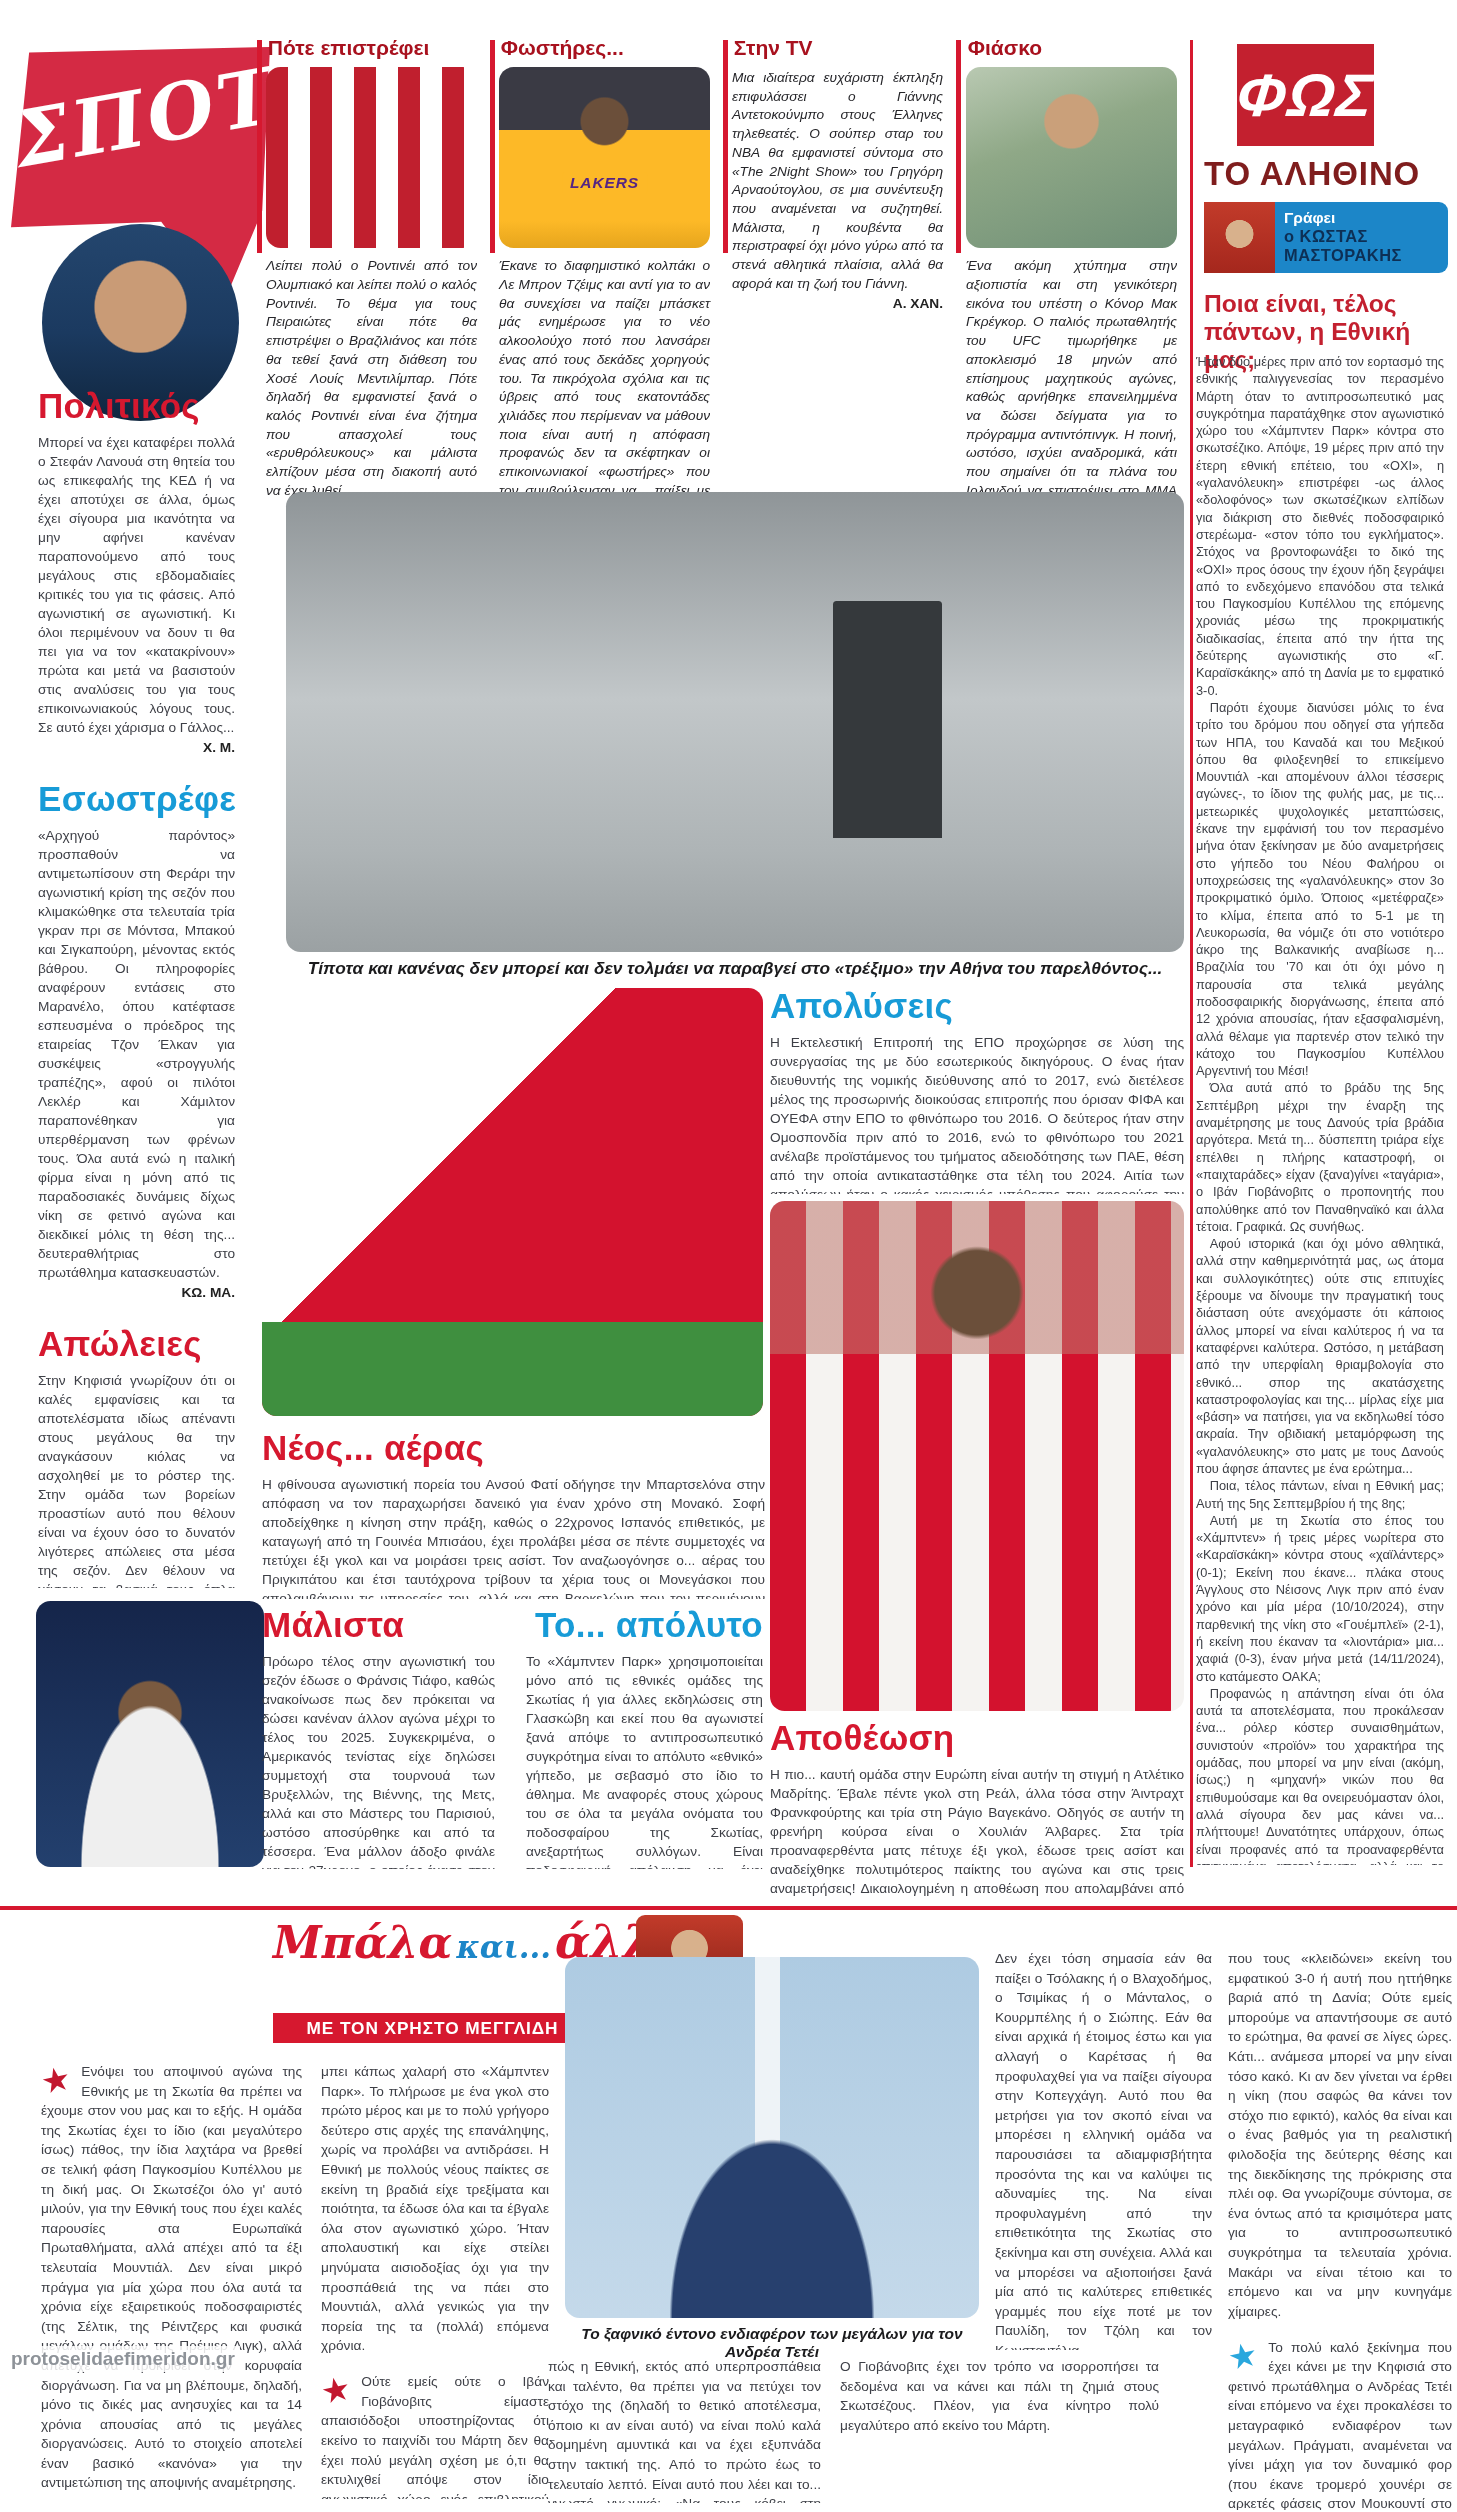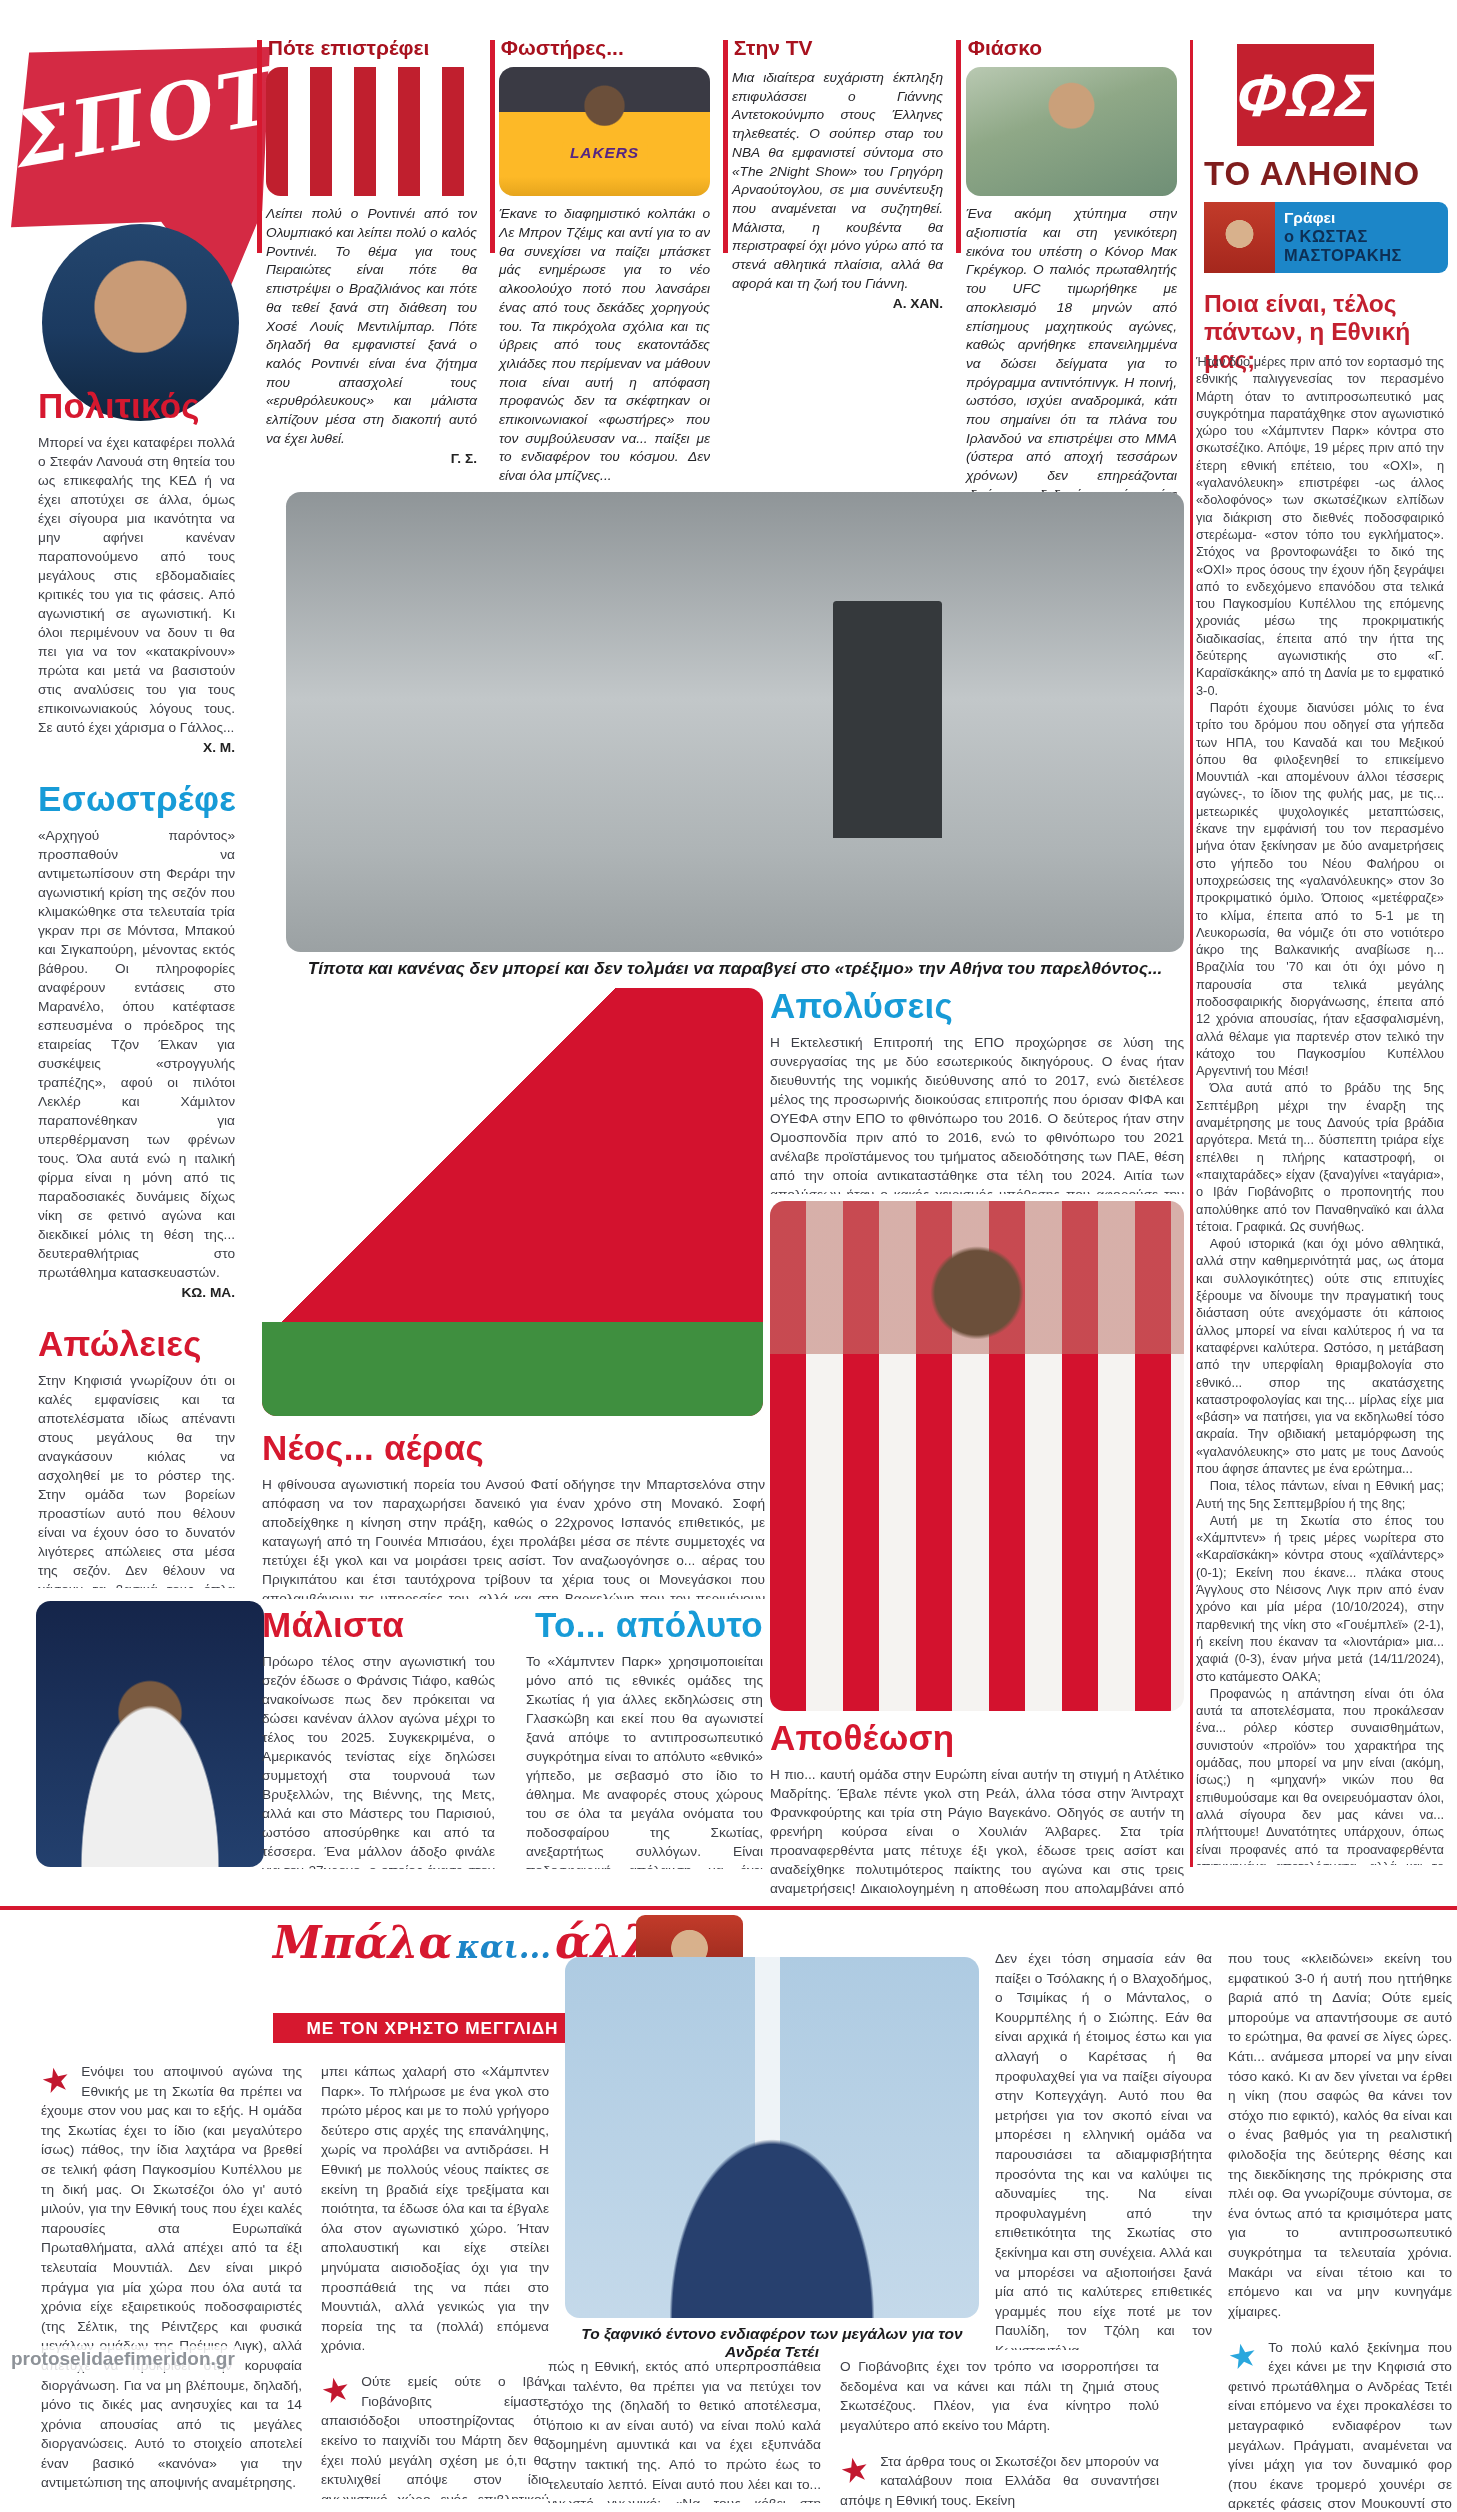--- a/index.html
+++ b/index.html
@@ -18,21 +18,21 @@
   .sp-logo-text{display:block;transform:rotate(-10deg);color:#fff;font-weight:bold;font-style:italic;
                 font-size:77px;letter-spacing:3.6px;text-align:center;padding-top:25.5px;
                 font-family:"DejaVu Serif",serif;}
   .portrait{border-radius:50%;background:
      radial-gradient(circle at 50% 42%,#c99b76 0 30%,rgba(0,0,0,0) 31%),
      linear-gradient(180deg,#24466e 0%,#1b3a60 55%,#10263f 100%);}
   
   .card{width:211px;}
   .card-rule{width:4.6px;background:#d6182f;}
   .card-label{color:#a8111e;font-weight:bold;font-size:21px;margin:0 0 7.3px 1.8px;}
-  .card-photo{width:211px;height:129px;}
+  .card-photo{width:211px;height:181px;}
   .card-body{font-style:italic;font-size:13.7px;line-height:18.7px;text-align:justify;color:#26262a;margin-top:9px;}
   .jersey{position:absolute;left:50%;top:58%;transform:translateX(-50%);font-weight:bold;font-style:italic;
           font-size:15.5px;padding:1.8px 8.2px;border-radius:3.6px;letter-spacing:0.9px;}
   .jersey.lakers{background:#fdb927;color:#552583;}
   .jersey.hellas{background:#2d6fb8;color:#ffffff;border:0.9px solid #fff;}
   
   .fos-rule{width:2.7px;background:#d6182f;}
   .fos-logo{background:#c3202f;display:flex;align-items:center;justify-content:center;}
   .fos-logo span{color:#fff;font-weight:bold;font-style:italic;font-size:60px;letter-spacing:1.8px;transform:skewX(-6deg);}
   .fos-sub{color:#7f1d1d;font-weight:bold;font-size:33px;letter-spacing:0.9px;}
@@ -245,21 +245,20 @@
   <div class="abs bcol" style="left:548px;top:2357px;width:273px;height:146px;overflow:hidden;">
     <p>πώς η Εθνική, εκτός από υπερπροσπάθεια και ταλέντο, θα πρέπει για να πετύχει τον στόχο της (δηλαδή το θετικό αποτέλεσμα, όποιο κι αν είναι αυτό) να είναι πολύ καλά δομημένη αμυντικά και να έχει εξυπνάδα στην τακτική της. Από το πρώτο έως το τελευταίο λεπτό. Είναι αυτό που λέει και το... γνωστό γνωμικό: «Να τους κόβει στη Γλασκώβη»!</p>
   </div>
 
   <div class="abs bcol" style="left:995px;top:1949px;width:217px;height:401px;overflow:hidden;">
     <p>Δεν έχει τόση σημασία εάν θα παίξει ο Τσόλακης ή ο Βλαχοδήμος, ο Τσιμίκας ή ο Μάνταλος, ο Κουρμπέλης ή ο Σιώπης. Εάν θα είναι αρχικά ή έτοιμος έστω και για αλλαγή ο Καρέτσας ή θα προφυλαχθεί για να παίξει σίγουρα στην Κοπεγχάγη. Αυτό που θα μετρήσει για τον σκοπό είναι να μπορέσει η ελληνική ομάδα να παρουσιάσει τα αδιαμφισβήτητα προσόντα της και να καλύψει τις αδυναμίες της. Να είναι προφυλαγμένη από την επιθετικότητα της Σκωτίας στο ξεκίνημα και στη συνέχεια. Αλλά και να μπορέσει να αξιοποιήσει ξανά μία από τις καλύτερες επιθετικές γραμμές που είχε ποτέ με τον Παυλίδη, τον Τζόλη και τον Κωνσταντέλια.</p>
   </div>
 
   <div class="abs bcol" style="left:840px;top:2357px;width:319px;height:153px;overflow:hidden;">
     <p>Ο Γιοβάνοβιτς έχει τον τρόπο να ισορροπήσει τα δεδομένα και να κάνει και πάλι τη ζημιά στους Σκωτσέζους. Πλέον, για ένα κίνητρο πολύ μεγαλύτερο από εκείνο του Μάρτη.</p>
-    <p><span class="star red"></span><span>Στα άρθρα τους οι Σκωτσέζοι δεν μπορούν να καταλάβουν ποια Ελλάδα θα συναντήσει απόψε η Εθνική τους. Εκείνη</span></p>
   </div>
 
   <div class="abs bcol" style="left:1228px;top:1949px;width:224px;height:561px;overflow:hidden;">
     <p>που τους «κλειδώνει» εκείνη του εμφατικού 3-0 ή αυτή που ηττήθηκε βαριά από τη Δανία; Ούτε εμείς μπορούμε να απαντήσουμε σε αυτό το ερώτημα, θα φανεί σε λίγες ώρες. Κάτι... ανάμεσα μπορεί να μην είναι τόσο κακό. Κι αν δεν γίνεται να έρθει η νίκη (που σαφώς θα κάνει τον στόχο πιο εφικτό), καλός θα είναι και ο ένας βαθμός για τη ρεαλιστική φιλοδοξία της δεύτερης θέσης και της διεκδίκησης της πρόκρισης στα πλέι οφ. Θα γνωρίζουμε σύντομα, σε ένα όντως από τα κρισιμότερα ματς για το αντιπροσωπευτικό συγκρότημα τα τελευταία χρόνια. Μακάρι να είναι τέτοιο και το επόμενο και να μην κυνηγάμε χίμαιρες.</p>
     <p><span class="star blue"></span><span>Το πολύ καλό ξεκίνημα που έχει κάνει με την Κηφισιά στο φετινό πρωτάθλημα ο Ανδρέας Τετέι είναι επόμενο να έχει προκαλέσει το μεταγραφικό ενδιαφέρον των μεγάλων. Πράγματι, αναμένεται να γίνει μάχη για τον δυναμικό φορ (που έκανε τρομερό χουνέρι σε αρκετές φάσεις στον Μουκουντί στο πρόσφατο παιχνίδι με την ΑΕΚ), μόνο που αυτό είναι κάτι που δεν τιμά τα τμήματα σκάουτινγκ όλων των ομάδων. Κυρίως αυτών που τώρα ανακάλυψαν έναν ποδοσφαιριστή, ο οποίος είχε δείξει τις δυνατότητές του και τα προηγούμενα χρόνια. Στις μικρότερες κατηγορίες. Αυτή είναι η αλήθεια...</span></p>
 
   </div>
 
   <div class="abs watermark" style="left:5.5px;top:2346px;">protoselidaefimeridon.gr</div>
 

